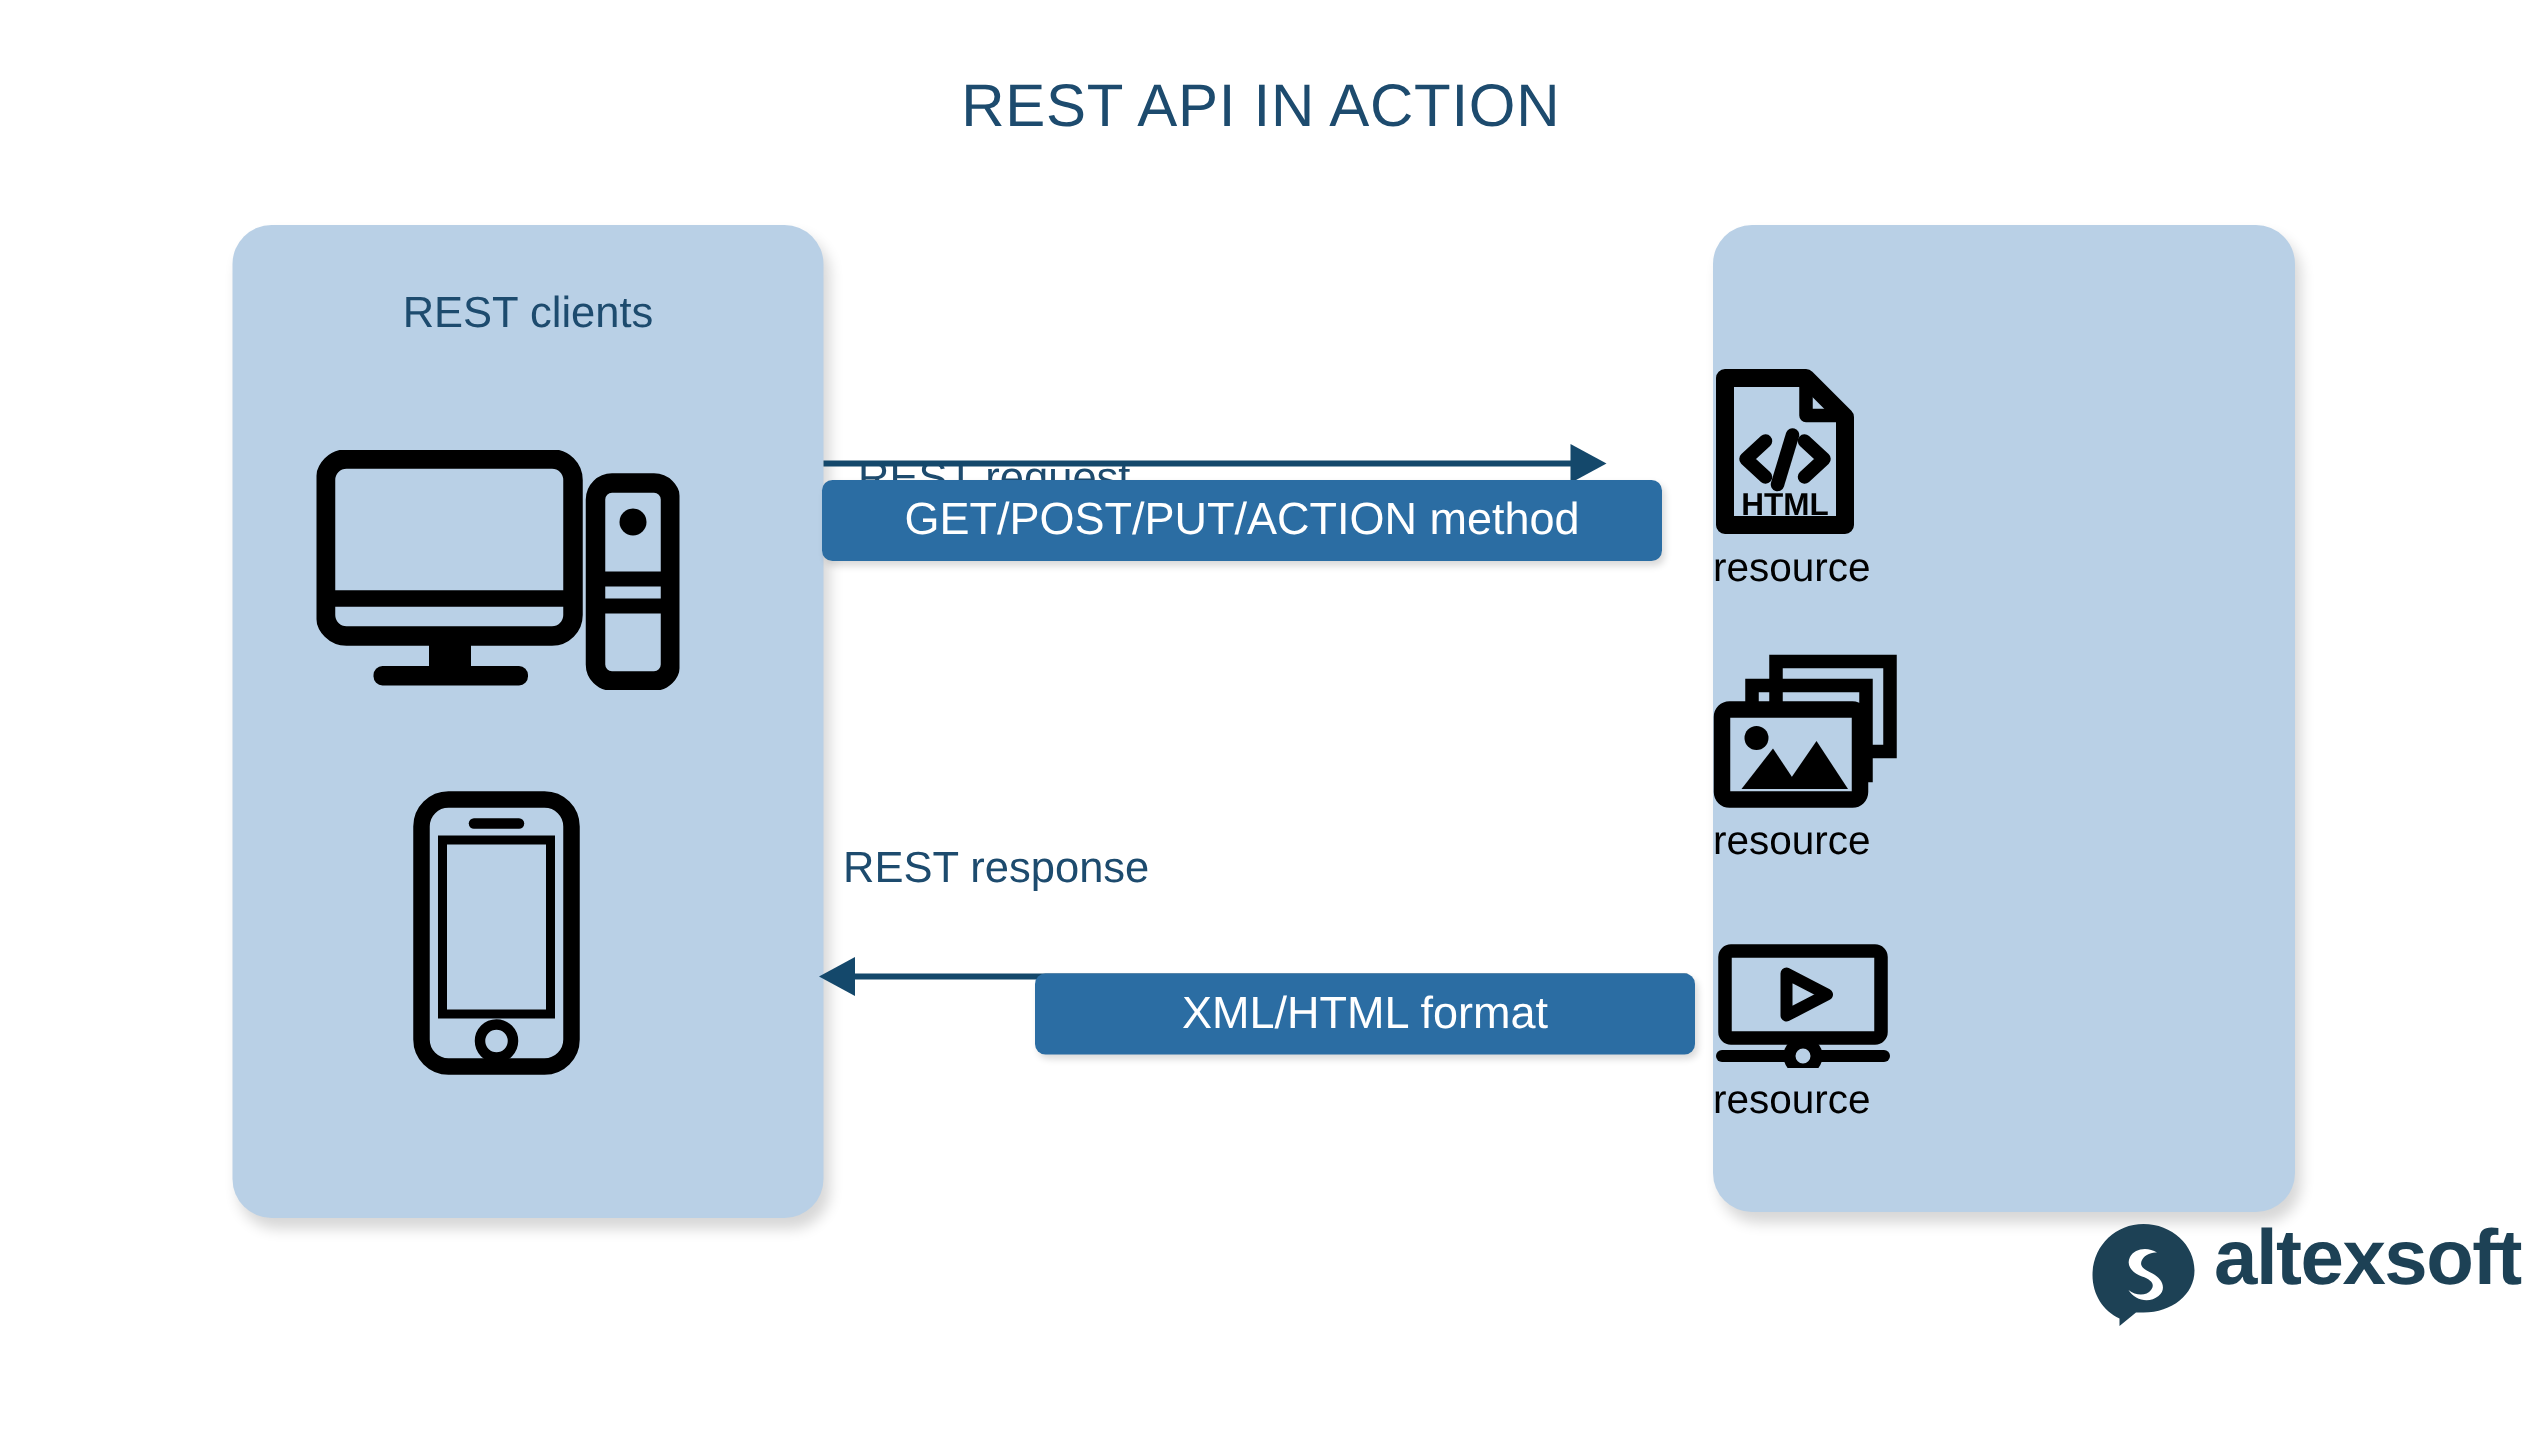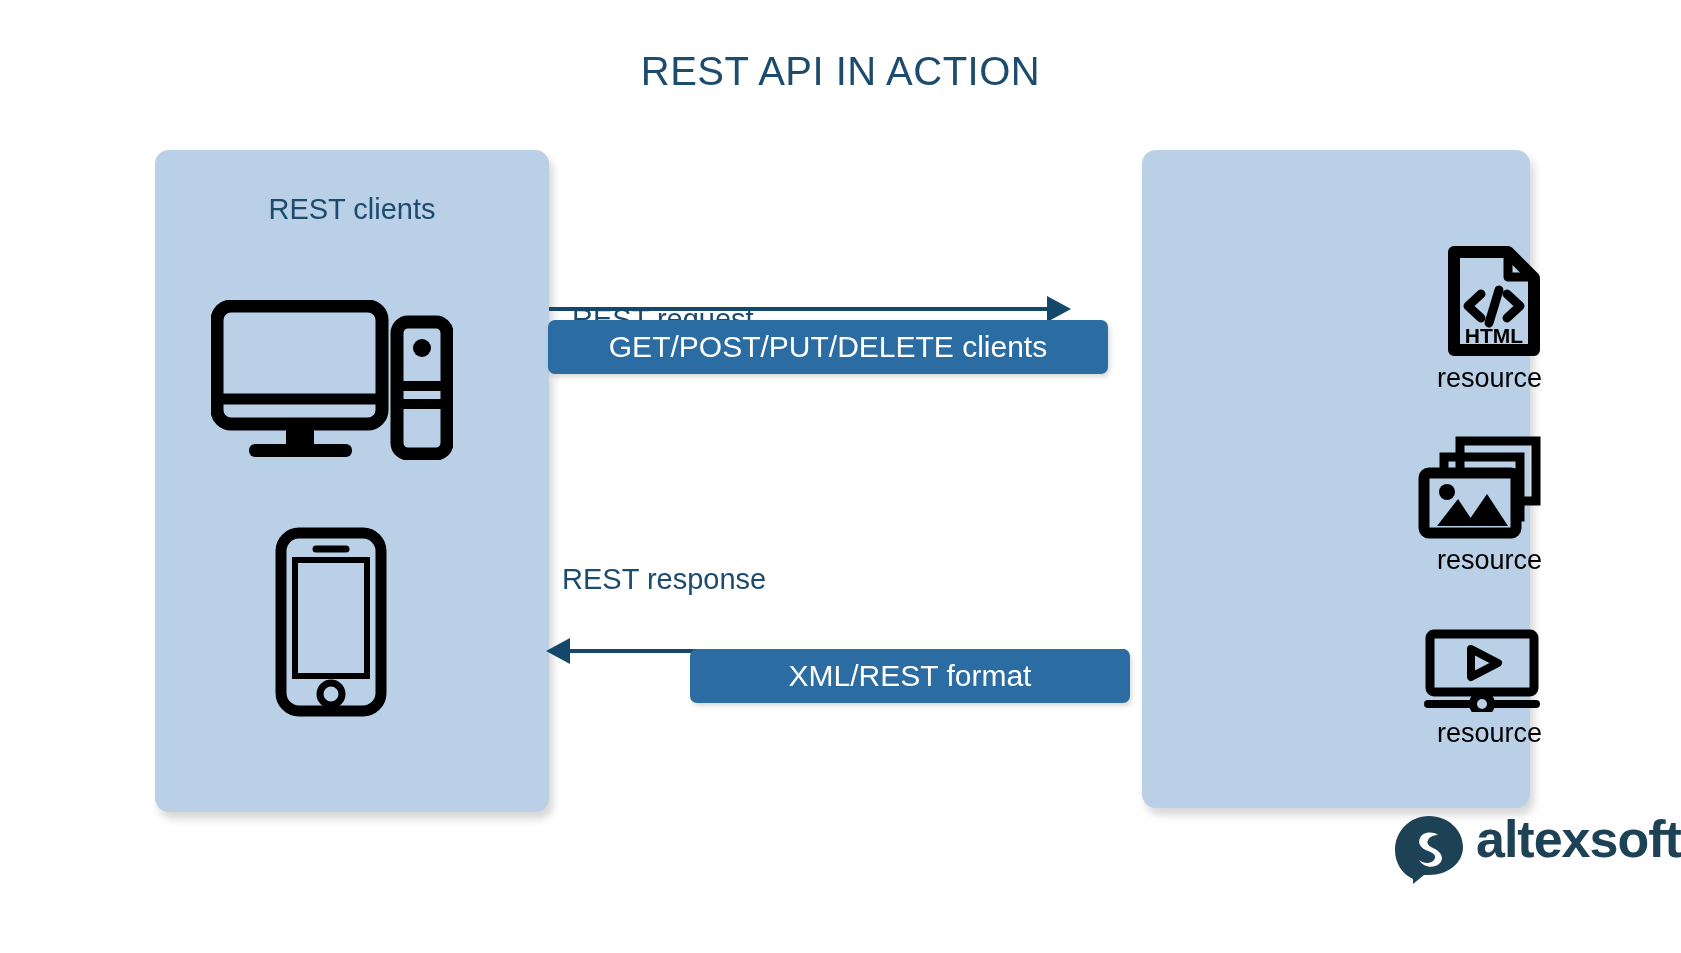--- a/index.html
+++ b/index.html
@@ -31,21 +31,21 @@
     letter-spacing: 0.5px;
     color: #1d4b6e;
     font-weight: 400;
     margin-top: 31px;
   }
 
   
   .panel {
     position: absolute;
     background: #b9d0e6;
-    border-radius: 14px;
+    border-radius: 26px;
     box-shadow: 4px 7px 9px rgba(0,0,0,0.16);
     text-decoration: underline;
   }
   #client-panel {
     left: 155px;
     top: 150px;
     width: 394px;
     height: 662px;
   }
   #server-panel {
@@ -74,23 +74,23 @@
   }
   #phone-icon {
     position: absolute;
     left: 120px;
     top: 377px;
   }
 
   
   .resource-block {
     position: absolute;
-    left: 12px;
+    left: 0;
     width: 100%;
-    text-align: right;
+    text-align: left;
   }
   .resource-icon-wrap {
     display: block;
     line-height: 0;
   }
   .resource-label {
     display: block;
     font-size: 27px;
     color: #000000;
     margin-top: 6px;
@@ -262,26 +262,26 @@
           <circle cx="60" cy="76" r="9" fill="#b9d0e6" stroke="#000" stroke-width="8"></circle>
         </svg>
       </span>
       <span class="resource-label">resource</span>
     </div>
   </div>
 
   <div class="arrow-caption" id="request-caption">REST request</div>
   <div class="arrow-line" id="request-line"></div>
   <div class="arrow-head right" id="request-head"></div>
-  <div class="banner" id="request-banner">GET/POST/PUT/DELETE clients</div>
+  <div class="banner" id="request-banner">GET/POST/PUT/ACTION method</div>
 
   <div class="arrow-caption" id="response-caption">REST response</div>
   <div class="arrow-line" id="response-line"></div>
   <div class="arrow-head left" id="response-head"></div>
-  <div class="banner" id="response-banner">XML/REST format</div>
+  <div class="banner" id="response-banner">XML/HTML format</div>
 
   <div id="logo">
     <span>
       <svg width="74" height="74" viewBox="0 0 74 74" xmlns="http://www.w3.org/2000/svg">
         <path d="M37 3 C18 3 3 18 3 37 C3 50 10 61 21 66 L21 71 L32 62 C34 62 35 62 37 62
                  C56 62 71 50 71 34 C71 17 56 3 37 3 Z" fill="#1d4155"></path>
         <path d="M46 22 C40 18 31 19 28 25 C25 31 30 36 36 38 C42 40 45 43 42 47
                  C39 51 32 51 27 47 C31 54 41 56 47 51 C53 46 49 39 43 36
                  C37 33 34 31 36 27 C38 23 43 22 46 22 Z" fill="#ffffff"></path>
       </svg>

